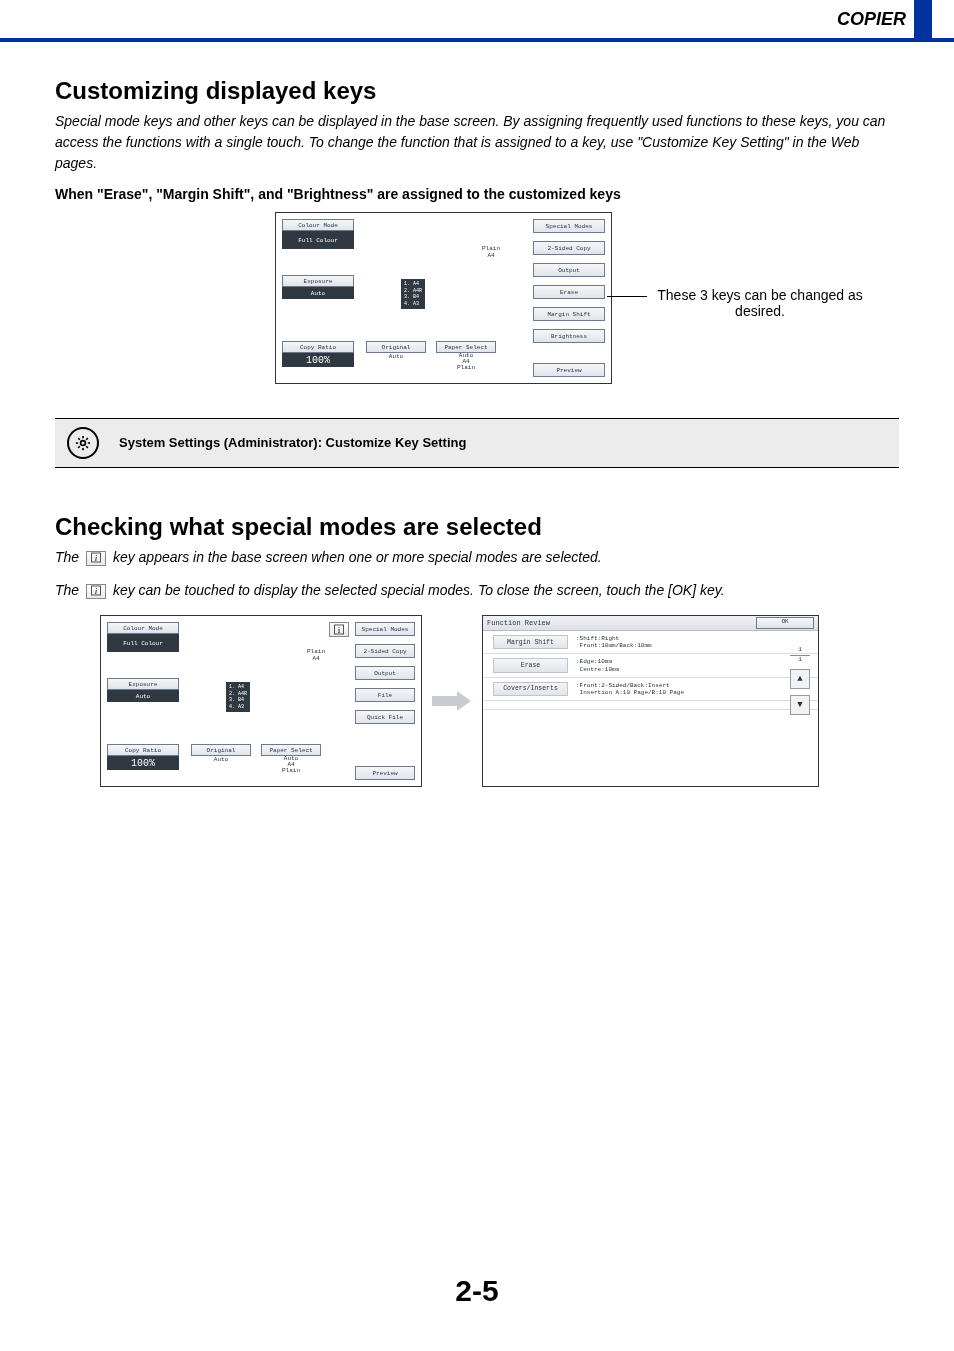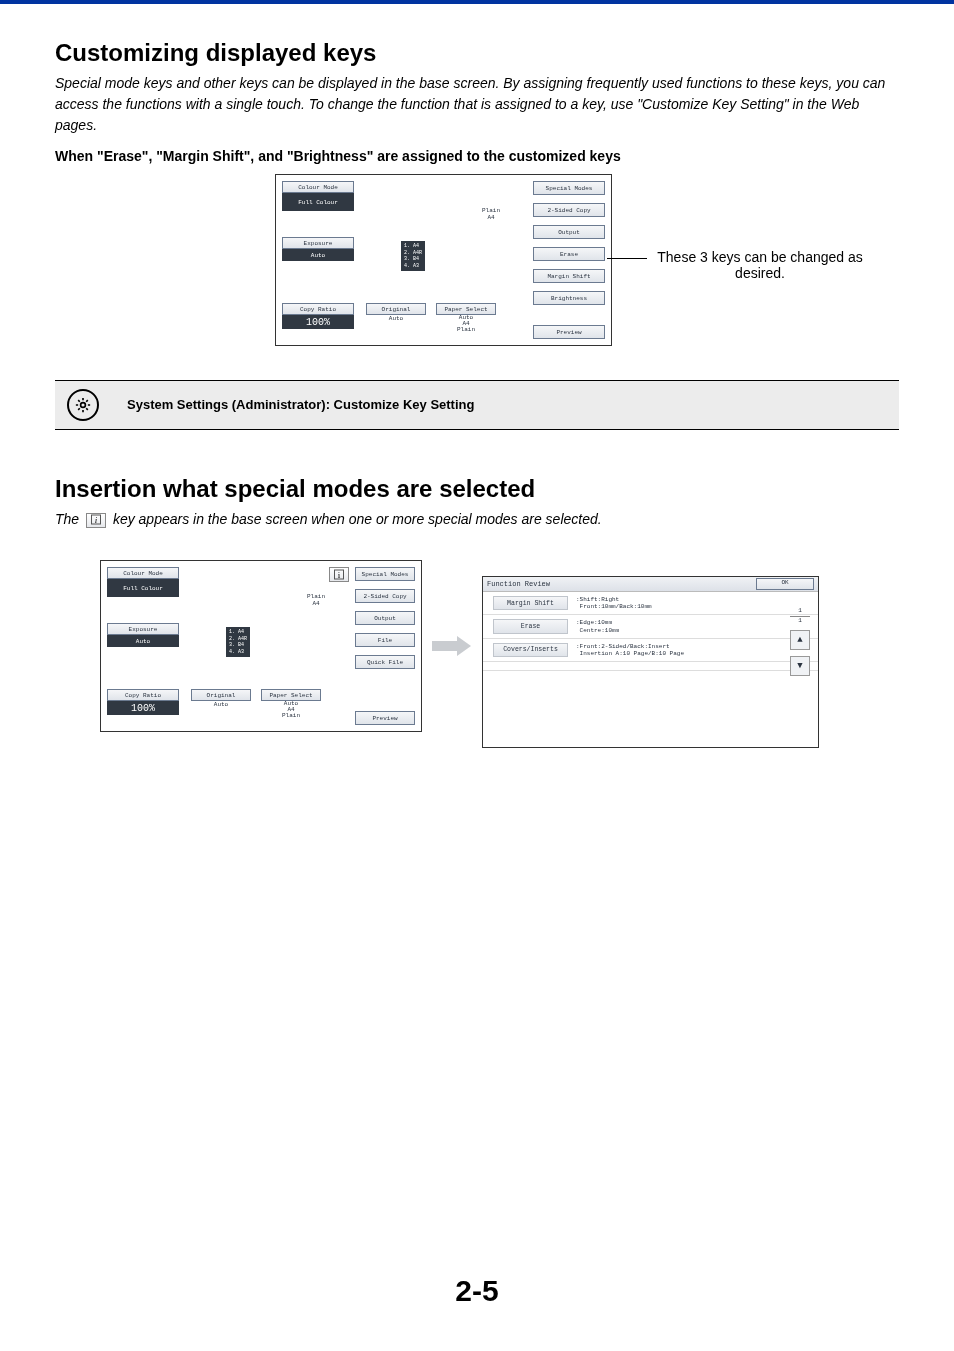--- a/index.html
+++ b/index.html
@@ -111,21 +111,21 @@
 
 
 .callout {
   margin: 34px 0 0 0;
   border-top: 1.5px solid #000;
   border-bottom: 1.5px solid #000;
   background: #ececec;
   display: flex;
   align-items: center;
   padding: 8px 12px;
-  gap: 28px;
+  gap: 20px;
 }
 .gear-circle {
   width: 28px;
   height: 28px;
   border: 2px solid #000;
   border-radius: 50%;
   display:flex;
   align-items:center;
   justify-content:center;
   flex: 0 0 28px;
@@ -164,21 +164,20 @@
 
 .review-panel {
   width: 335px;
   height: 170px;
   border:1px solid #333;
   background:#fff;
   position:relative;
   font-family: "Courier New", monospace;
   font-size:7px;
   color:#2a3340;
-  margin-top:32px;
 }
 .review-header {
   height:14px;
   background:linear-gradient(#f0f2f5,#dde1e8);
   border-bottom:1px solid #bbb;
   display:flex;
   align-items:center;
   justify-content:space-between;
   padding:0 4px;
 }
@@ -279,20 +278,24 @@
   color:#0033a0;
   font-size:20px;
   font-weight:bold;
   font-style:italic;
 }
 </style>
 </head>
 <body>
 
 <div class="page">
+  <div class="top-bar">
+    <span class="top-bar-label">COPIER</span>
+    <div class="top-bar-block"></div>
+  </div>
   <div class="blue-stripe"></div>
 
   <div class="content">
 
     <h1>Customizing displayed keys</h1>
     <p class="para">Special mode keys and other keys can be displayed in the base screen. By assigning frequently used functions to these keys, you can access the functions with a single touch. To change the function that is assigned to a key, use "Customize Key Setting" in the Web pages.</p>
     <div class="subhead">When "Erase", "Margin Shift", and "Brightness" are assigned to the customized keys</div>
 
     <div class="panel-row" style="margin-left:220px; position:relative;">
       <div class="copier-panel">
@@ -340,23 +343,26 @@
         <svg viewBox="0 0 24 24" fill="none" stroke="#000" stroke-width="2.2">
           <circle cx="12" cy="12" r="3.2"></circle>
           <path d="M12 2.5v3M12 18.5v3M21.5 12h-3M5.5 12h-3M18.4 5.6l-2.1 2.1M7.7 16.3l-2.1 2.1M18.4 18.4l-2.1-2.1M7.7 7.7 5.6 5.6"></path>
         </svg>
       </div>
       <div class="callout-text">
         <div class="callout-title">System Settings (Administrator): Customize Key Setting</div>
       </div>
     </div>
 
-    <h1 style="margin-top:45px;">Insertion what special modes are selected</h1>
+    <h1 style="margin-top:45px;">Checking what special modes are selected</h1>
     <div class="para">
       <span>The </span><span class="info-key"></span><span> key appears in the base screen when one or more special modes are selected.</span>
+    </div>
+    <div class="para">
+      <span>The </span><span class="info-key"></span><span> key can be touched to display the selected special modes. To close the screen, touch the [OK] key.</span>
     </div>
 
     <div class="row2" style="margin-left:45px;">
 
       <div class="copier-panel" style="width:320px;">
         <div class="cp-btn" style="left:6px;top:6px;width:72px;height:12px;">Colour Mode</div>
         <div class="cp-btn cp-dark" style="left:6px;top:18px;width:72px;height:18px;">Full Colour</div>
         <div class="cp-btn" style="left:6px;top:62px;width:72px;height:12px;">Exposure</div>
         <div class="cp-btn cp-dark" style="left:6px;top:74px;width:72px;height:12px;">Auto</div>
         <div class="cp-btn" style="left:6px;top:128px;width:72px;height:12px;">Copy Ratio</div>

